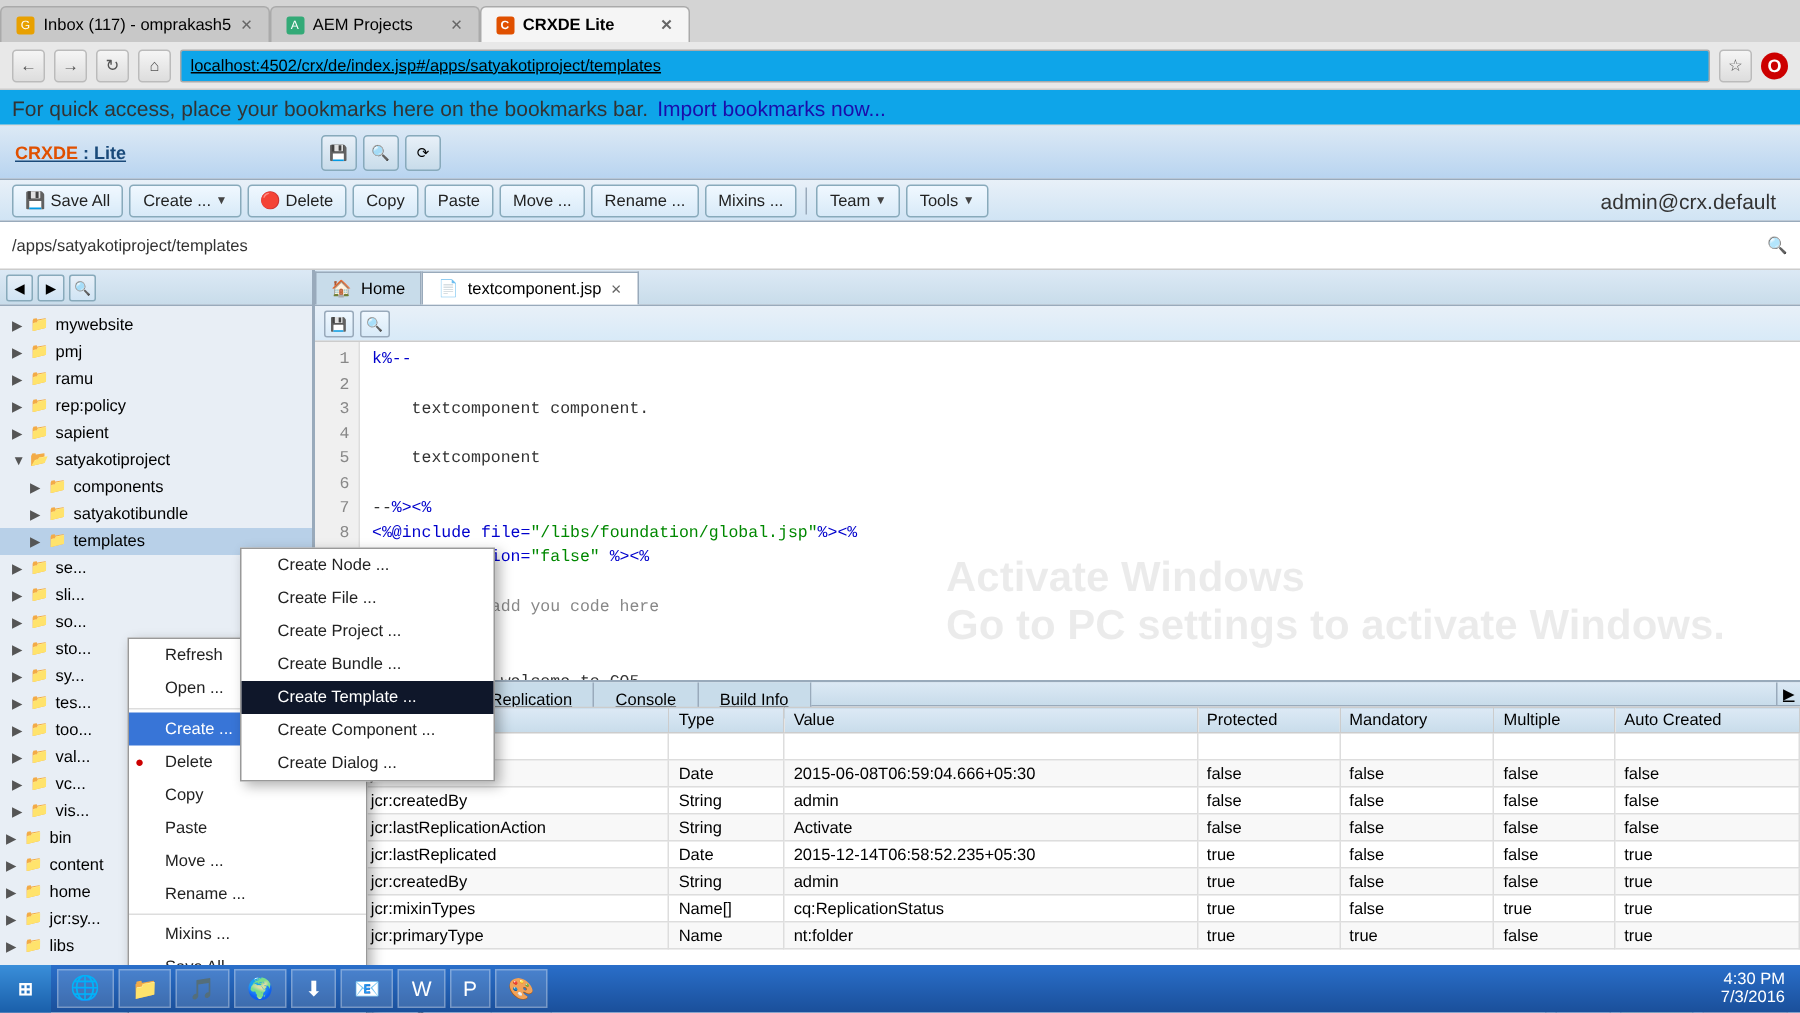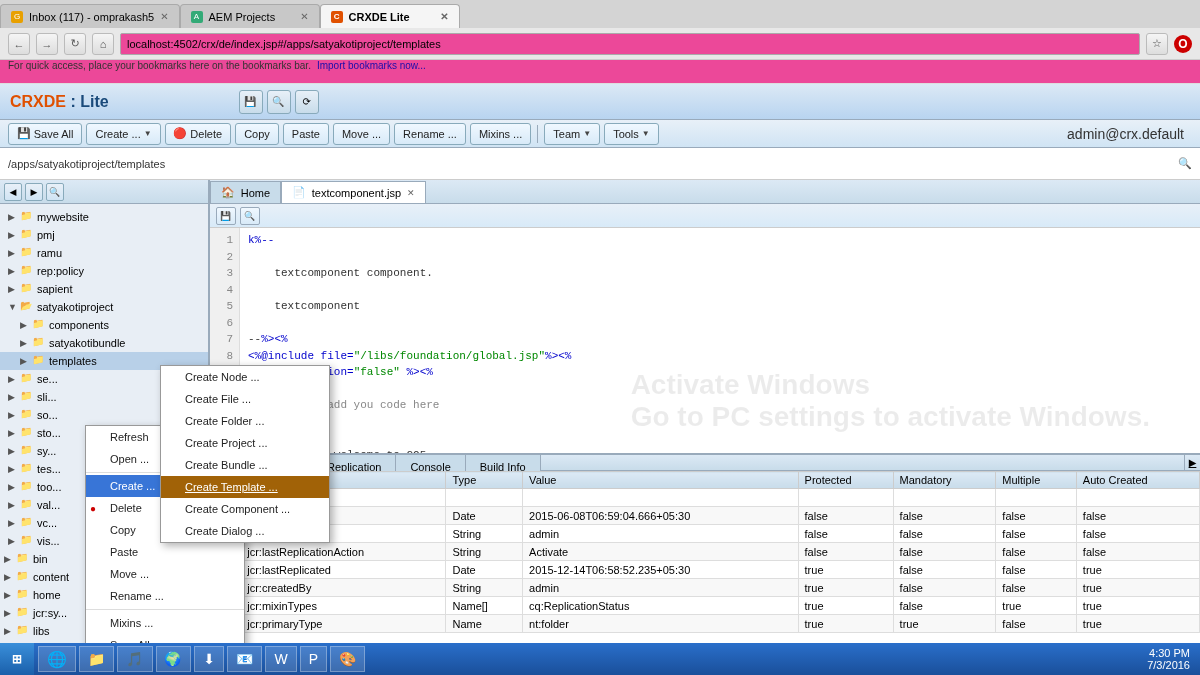--- a/index.html
+++ b/index.html
@@ -55,32 +55,33 @@
       background: linear-gradient(to bottom, #f5f5f5, #ddd);
       border-radius: 3px;
       cursor: pointer;
       display: flex; align-items: center; justify-content: center;
       font-size: 11px; color: #555;
     }
     .address-bar {
       flex: 1;
       height: 22px;
       border: 1px solid #aaa;
-      background: #ec4899;
+      background: #0ea5e9;
       padding: 0 6px;
       font-size: 11px;
       border-radius: 2px;
+      text-decoration: underline;
     }
     .bookmark-bar {
-      background: #ec4899;
+      background: #0ea5e9;
       height: 24px;
       display: flex;
-      align-items: flex-start;
+      align-items: center;
       padding: 0 8px;
-      font-size: 10px;
+      font-size: 14px;
       color: #333;
       border-bottom: 1px solid #ddd;
       gap: 6px;
     }
     .bookmark-bar span { color: #1a0dab; cursor: pointer; }
 
     
     .crxde-header {
       background: linear-gradient(to bottom, #dce9f5, #b8d4f0);
       height: 36px;
@@ -228,21 +229,21 @@
     }
     .submenu-item {
       height: 22px;
       padding: 0 32px 0 24px;
       display: flex;
       align-items: center;
       font-size: 11px;
       cursor: pointer;
       color: #222;
     }
-    .submenu-item.highlighted { background: #a16207; color: white; text-decoration: underline; }
+    .submenu-item.highlighted { background: #0f172a; color: white; }
 
     
     .editor-area {
       flex: 1;
       display: flex;
       flex-direction: column;
       overflow: hidden;
     }
     .editor-tabs {
       height: 24px;
@@ -512,21 +513,21 @@
   <div class="nav-btn">☆</div>
   <div style="width:18px;height:18px;background:#c00;border-radius:50%;display:flex;align-items:center;justify-content:center;color:white;font-size:12px;font-weight:bold;">O</div>
 </div>
 
 <div class="bookmark-bar">
   <span style="color:#333;text-decoration:none;">For quick access, place your bookmarks here on the bookmarks bar.</span>
   <span>Import bookmarks now...</span>
 </div>
 
 <div class="crxde-header">
-  <div style="font-size:16px;font-weight:bold;color:#1a4a7a;">
+  <div style="font-size:12px;font-weight:bold;color:#1a4a7a;text-decoration:underline;">
     <span style="color:#e05000;">CRXDE</span><span> : Lite</span>
   </div>
   <div class="header-icons">
     <div class="header-icon-btn">💾</div>
     <div class="header-icon-btn">🔍</div>
     <div class="header-icon-btn">⟳</div>
   </div>
   <div style="flex:1;"></div>
 </div>
 
@@ -746,21 +747,20 @@
     </div>
     <div class="context-menu-item">
       
       Revert All
     </div>
   </div>
 
   <div class="submenu">
     <div class="submenu-item">Create Node ...</div>
     <div class="submenu-item">Create File ...</div>
-    <div class="submenu-item">Create Folder ...</div>
     <div class="submenu-item">Create Project ...</div>
     <div class="submenu-item">Create Bundle ...</div>
     <div class="submenu-item highlighted">Create Template ...</div>
     <div class="submenu-item">Create Component ...</div>
     <div class="submenu-item">Create Dialog ...</div>
   </div>
 
   <div class="editor-area">
 
     <div class="editor-tabs">

